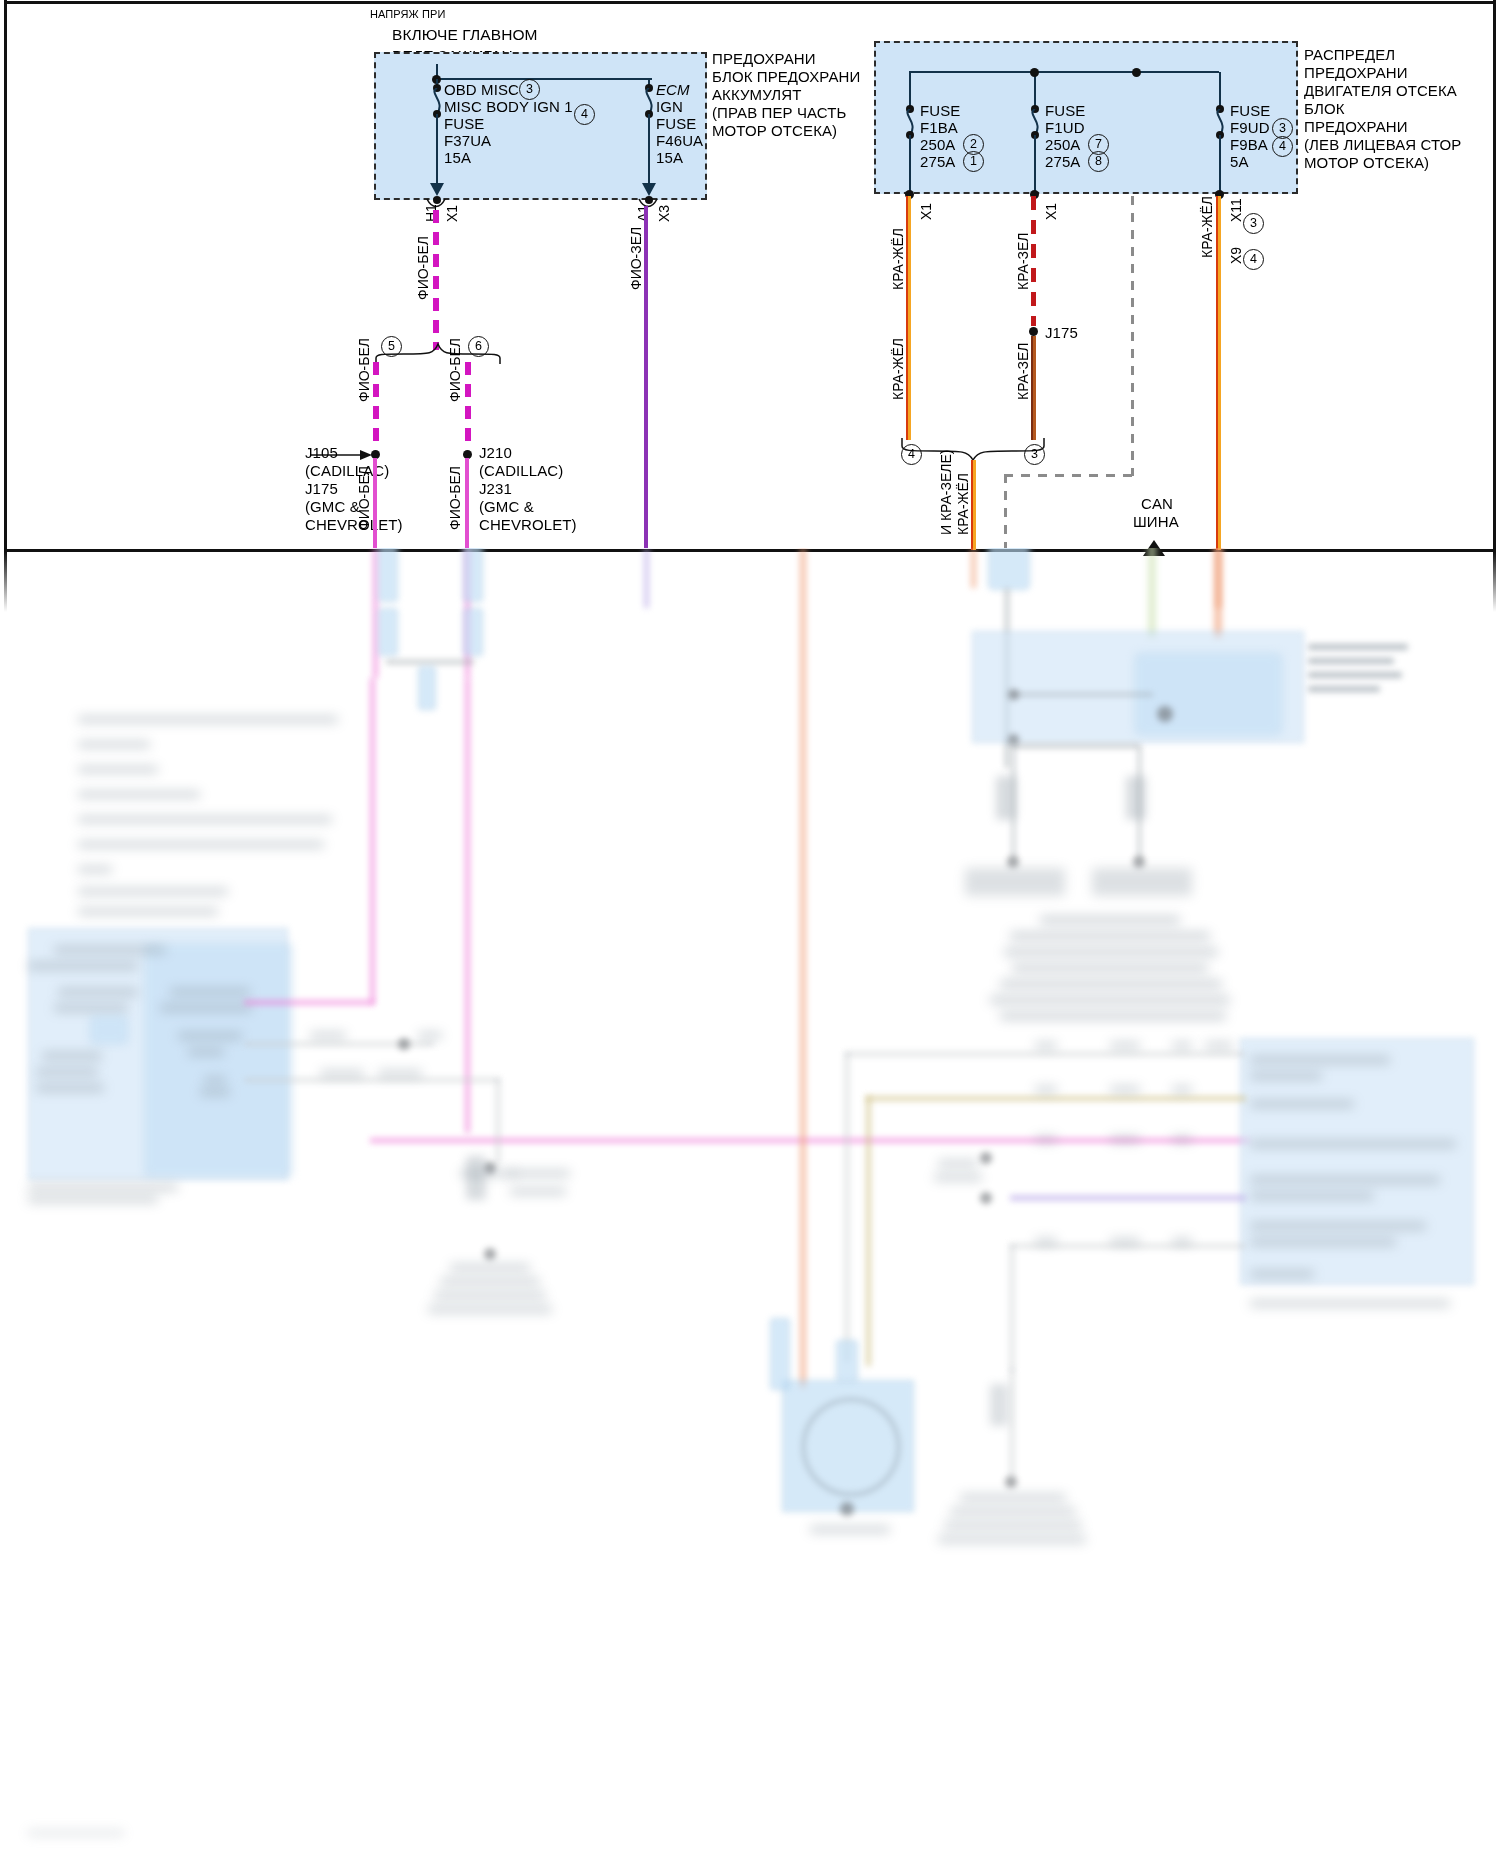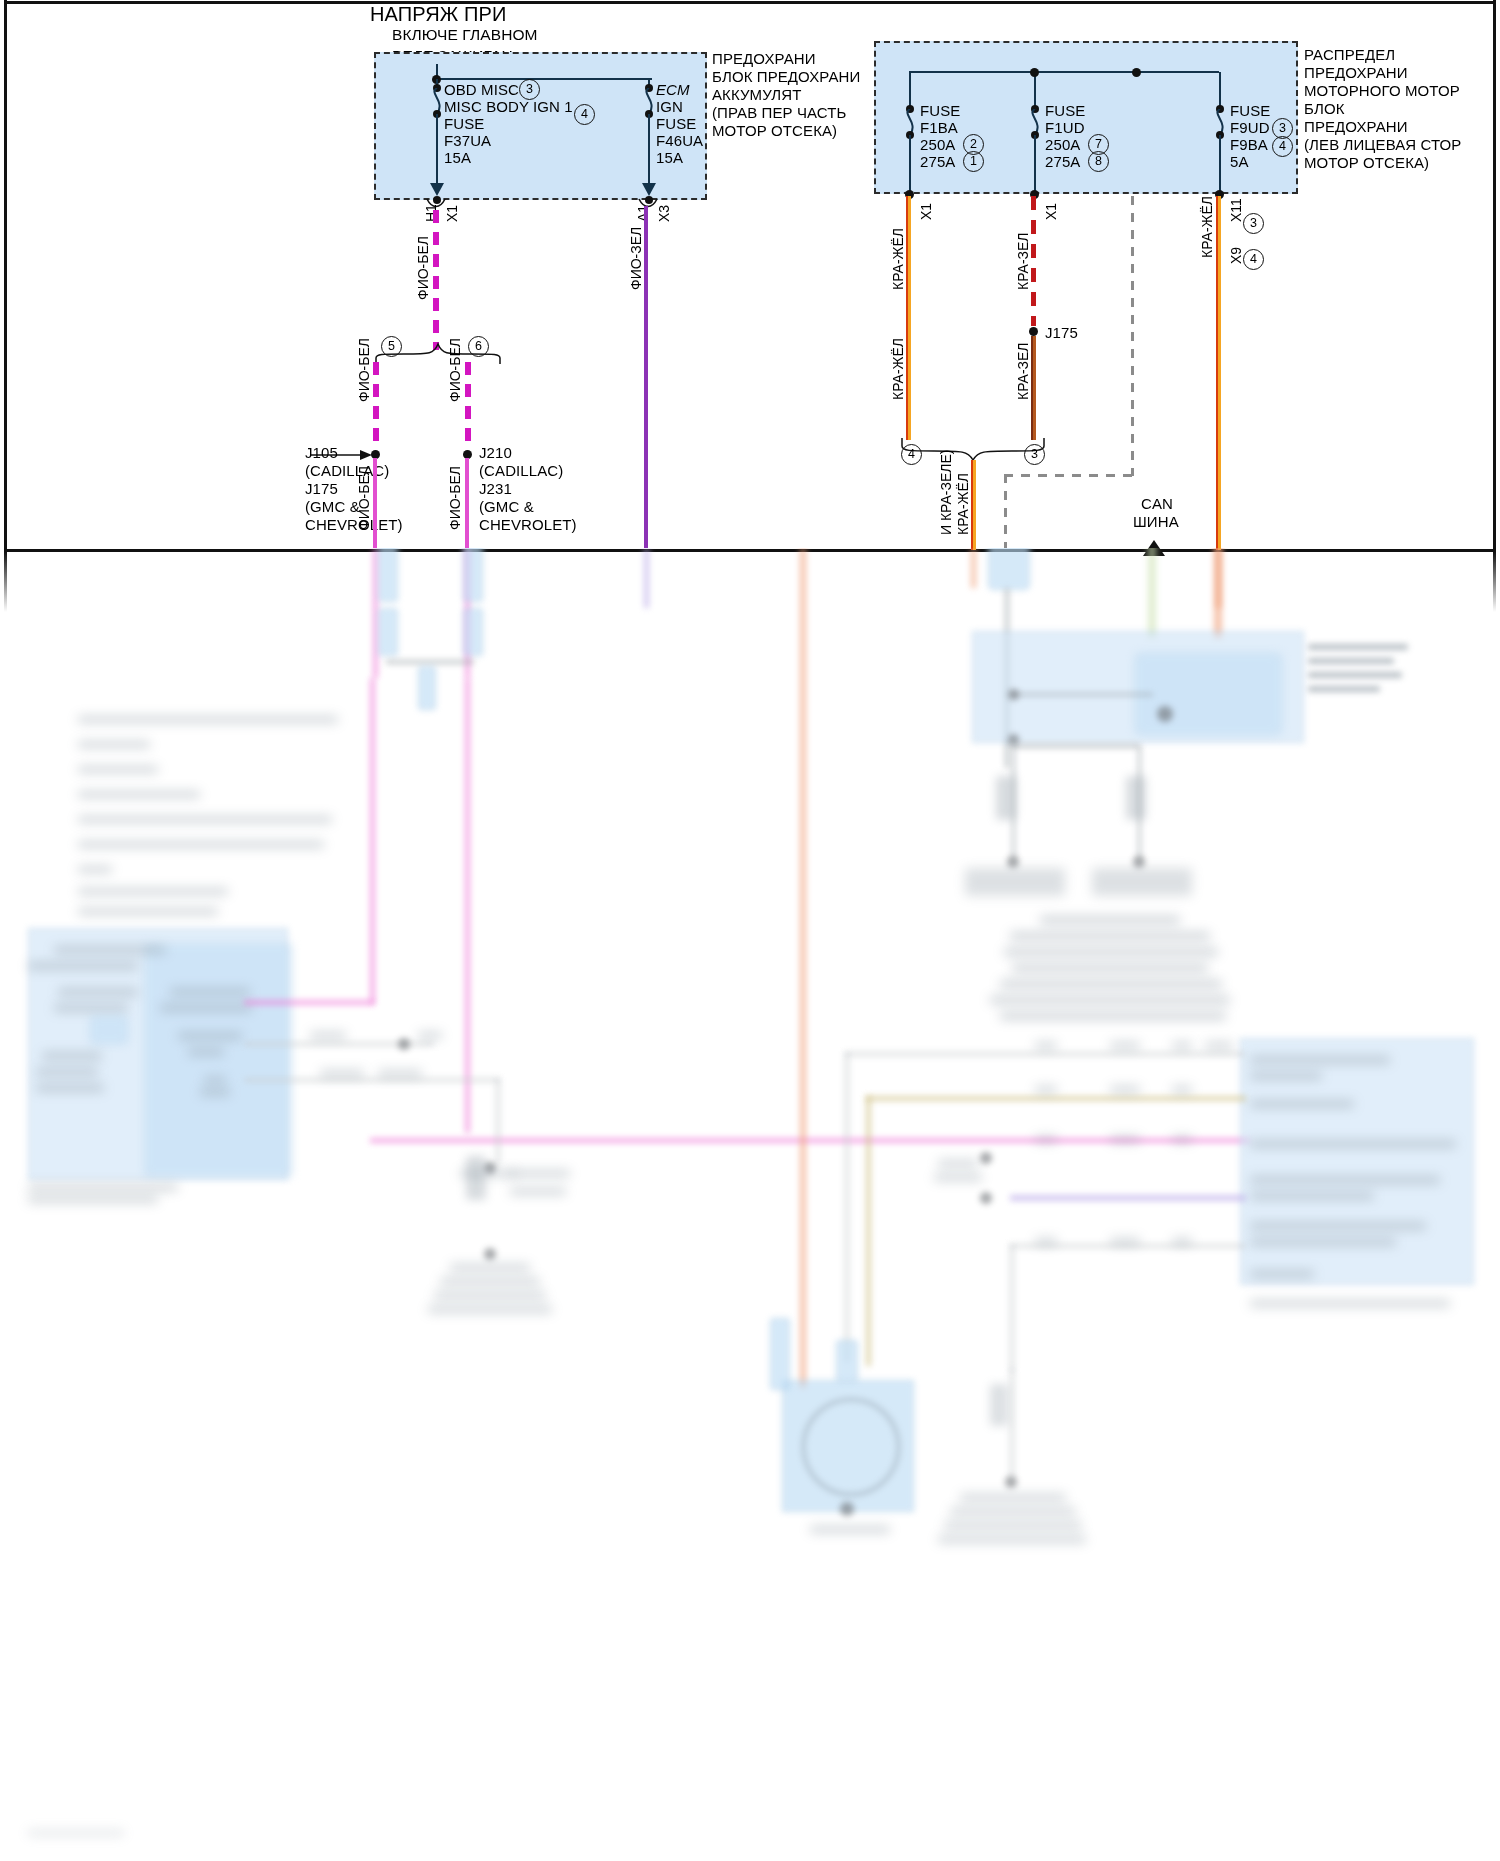--- a/index.html
+++ b/index.html
@@ -88,21 +88,21 @@
 
 <div id="page">
 
   <div class="page-border-top"></div>
   <div class="page-border-left"></div>
   <div class="page-border-right"></div>
   <div class="page-border-bot"></div>
   <div class="border-fade-left"></div>
   <div class="border-fade-right"></div>
 
-  <div class="txt" style="left:370px;top:4px;font-size:20px;">НАПРЯЖ ПРИ</div>
+  <div class="txt" style="left:370px;top:4px;font-size:11px;">НАПРЯЖ ПРИ</div>
   <div class="txt" style="left:392px;top:25px;font-size:15.5px;">ВКЛЮЧЕ ГЛАВНОМ</div>
   <div class="txt" style="left:392px;top:46px;font-size:15.5px;">РЕЛЕ ЗАЖИГАН</div>
 
   <div class="box-fuse" style="left:374px;top:52px;width:333px;height:148px;"></div>
 
   <div class="wire-solid" style="left:436px;top:78px;width:216px;height:2px;"></div>
 
   <div class="wire-solid" style="left:436px;top:64px;width:2px;height:16px;"></div>
   <div class="dot" style="left:432px;top:75px;"></div>
 
@@ -194,21 +194,21 @@
 
   <div class="txt" style="left:1230px;top:101px;">FUSE</div>
   <div class="txt" style="left:1230px;top:118px;">F9UD</div>
   <div class="txt" style="left:1230px;top:135px;">F9BA</div>
   <div class="txt" style="left:1230px;top:152px;">5A</div>
   <div class="circnum" style="left:1272px;top:118px;">3</div>
   <div class="circnum" style="left:1272px;top:136px;">4</div>
 
   <div class="txt" style="left:1304px;top:45px;">РАСПРЕДЕЛ</div>
   <div class="txt" style="left:1304px;top:63px;">ПРЕДОХРАНИ</div>
-  <div class="txt" style="left:1304px;top:81px;">МОТОРНОГО МОТОР</div>
+  <div class="txt" style="left:1304px;top:81px;">ДВИГАТЕЛЯ ОТСЕКА</div>
   <div class="txt" style="left:1304px;top:99px;">БЛОК</div>
   <div class="txt" style="left:1304px;top:117px;">ПРЕДОХРАНИ</div>
   <div class="txt" style="left:1304px;top:135px;">(ЛЕВ ЛИЦЕВАЯ СТОР</div>
   <div class="txt" style="left:1304px;top:153px;">МОТОР ОТСЕКА)</div>
 
   <div class="dot-sm" style="left:433px;top:196px;"></div>
   <svg class="abs" style="left:426px;top:198px;" width="20" height="12">
     <path d="M1 1 C 6 11, 14 11, 19 1" stroke="#111" stroke-width="1.6" fill="none"></path>
   </svg>
   <div class="vtxt" style="left:423px;top:222px;">H1</div>

